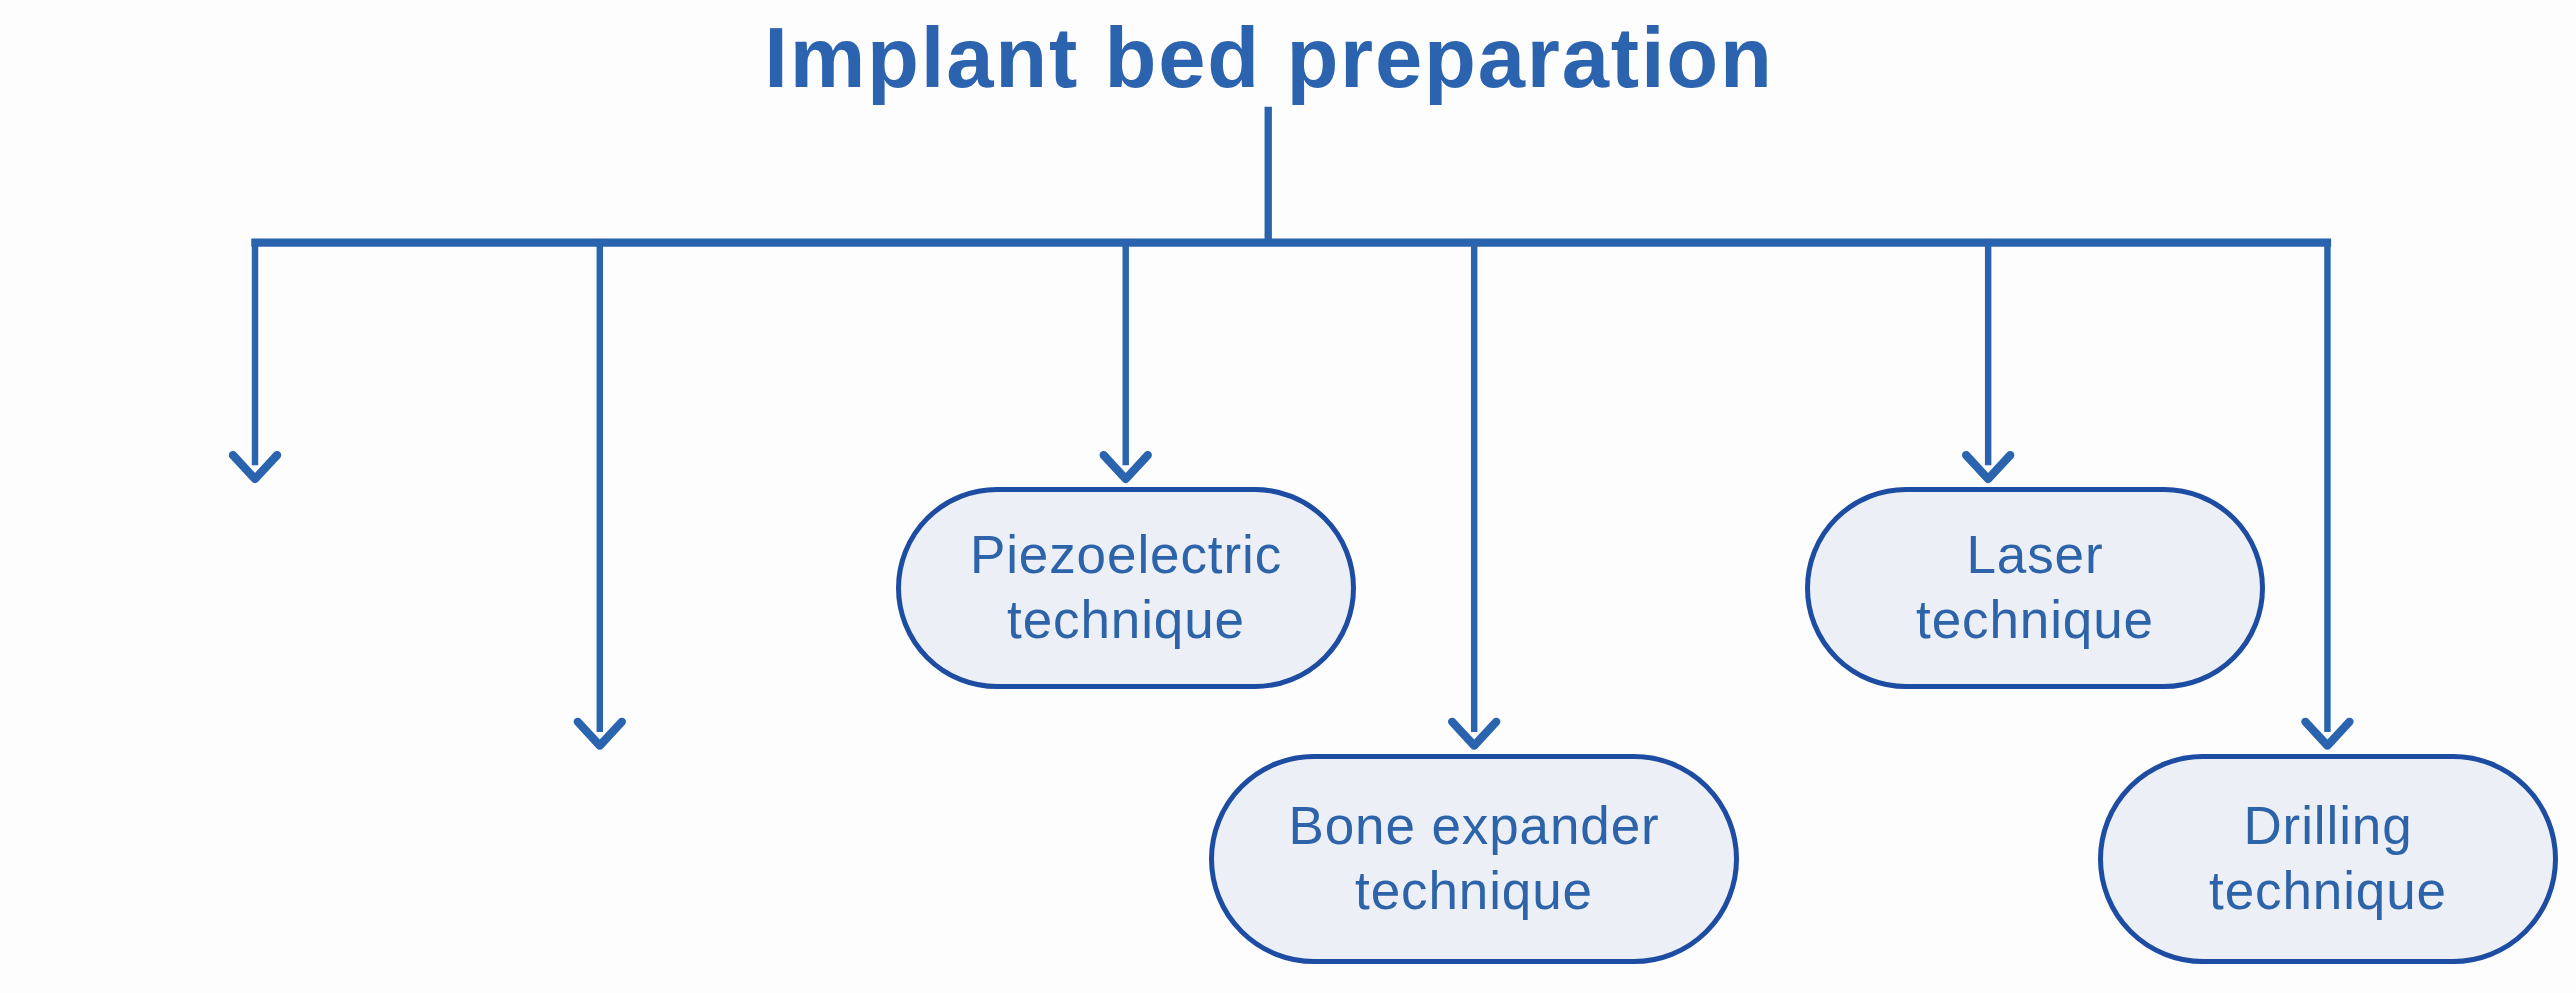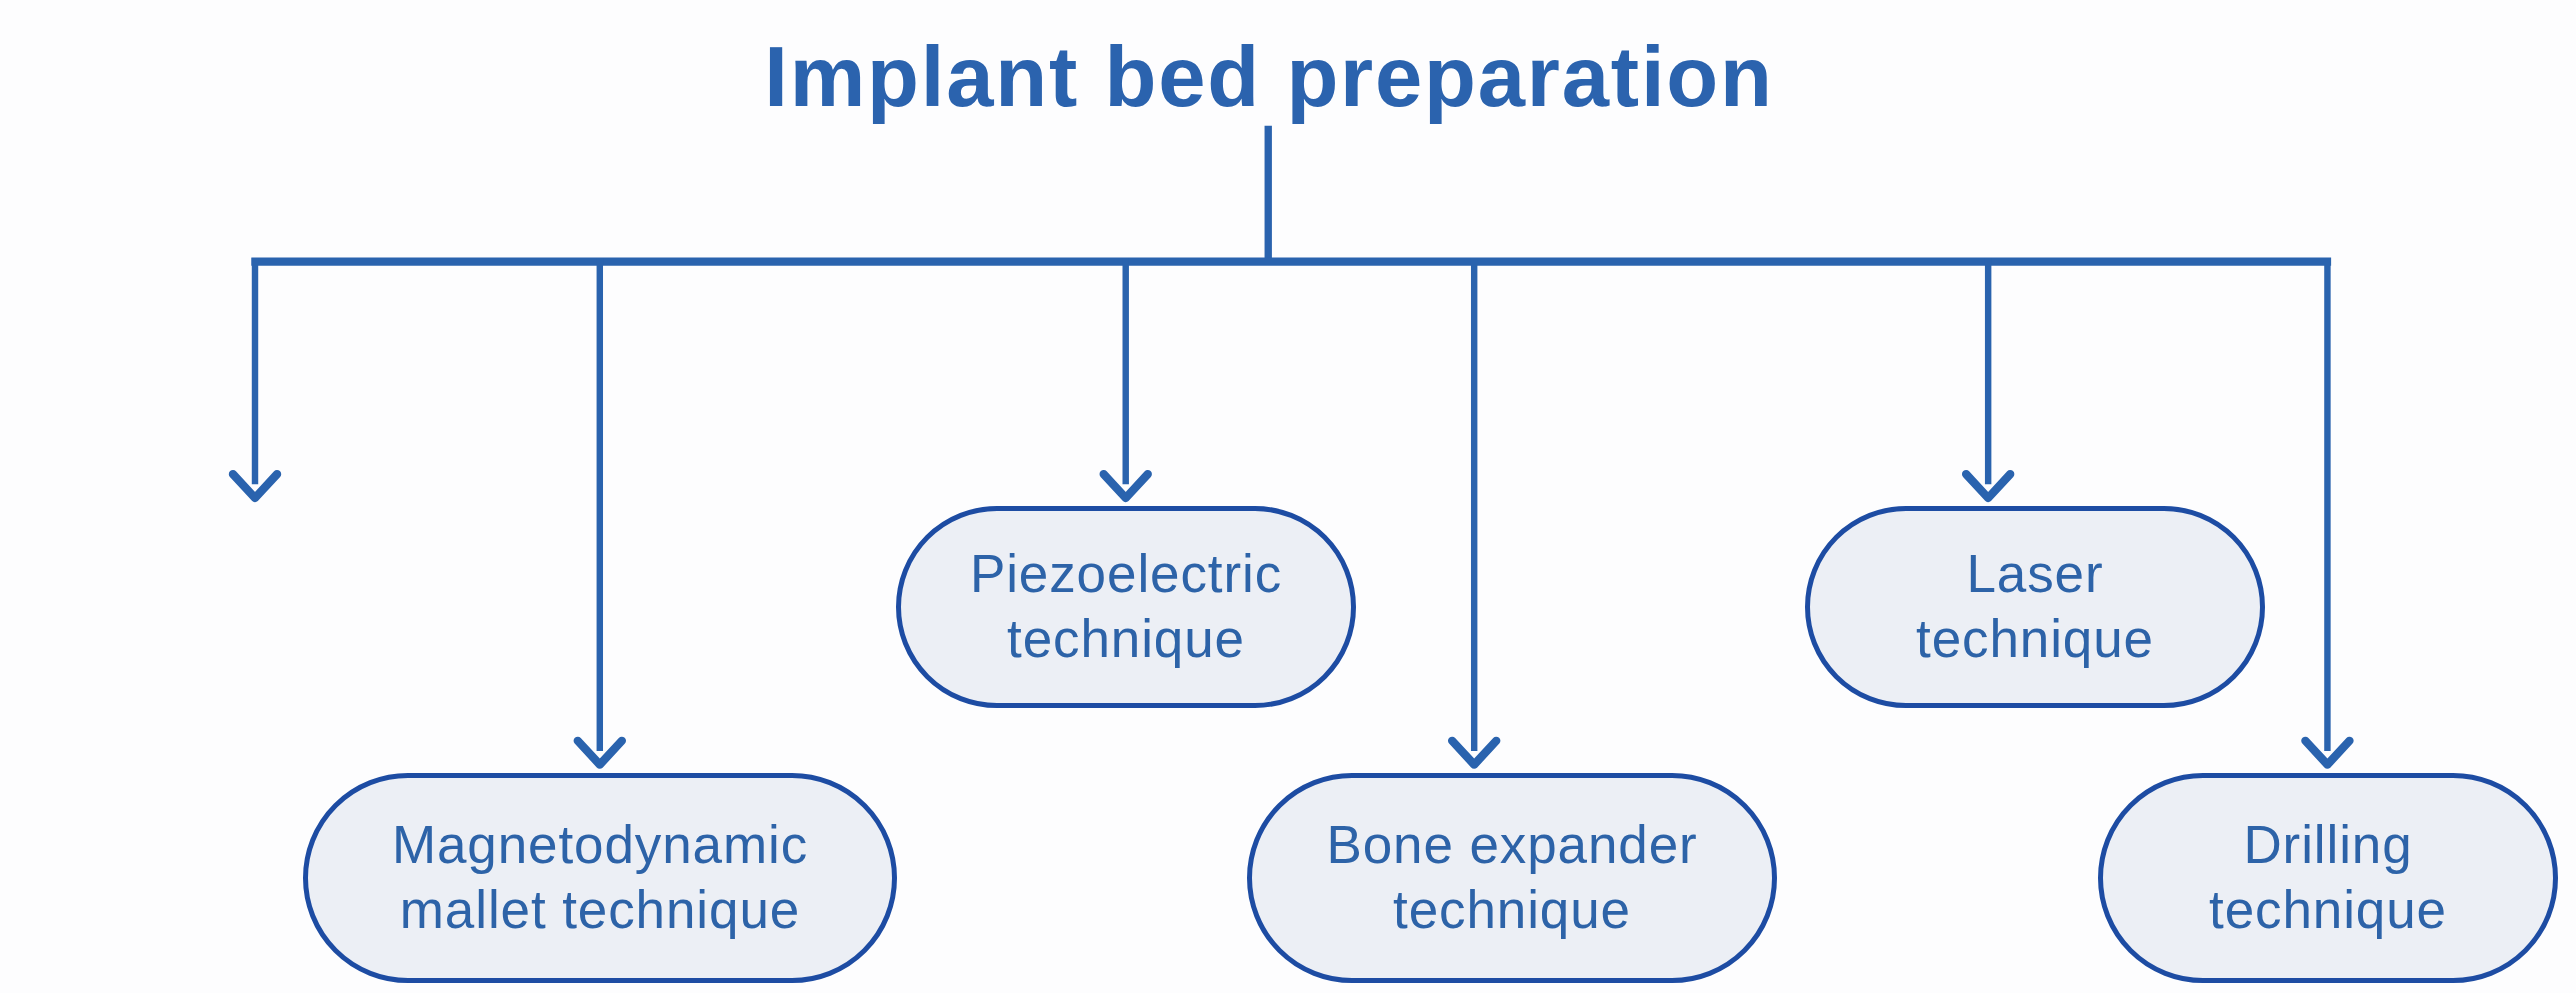--- a/index.html
+++ b/index.html
@@ -10,21 +10,20 @@
   body {
     width: 2576px;
     height: 993px;
     overflow: hidden;
     font-family: "Liberation Sans", "DejaVu Sans", sans-serif;
   }
   .canvas {
     position: relative;
     width: 2576px;
     height: 705px;
-    margin-top: 19px;
   }
   .diagram-title {
     position: absolute;
     left: 0;
     top: 9.2px;
     width: 2538px;
     text-align: center;
     font-size: 85px;
     font-weight: 700;
     letter-spacing: 1.8px;
@@ -54,21 +53,21 @@
     letter-spacing: 0.9px;
     line-height: 1.22;
     white-space: pre-line;
   }
   .row-upper { top: 487px; height: 202px; }
   .row-lower { top: 754px; height: 210px; }
   .node-drilling       { left: 25px;   width: 460px; }
   .node-piezoelectric  { left: 896px;  width: 460px; }
   .node-laser          { left: 1805px; width: 460px; }
   .node-magnetodynamic { left: 303px;  width: 594px; }
-  .node-bone-expander  { left: 1247px; width: 530px; }
+  .node-bone-expander  { left: 1209px; width: 530px; }
   .node-osteotome      { left: 2098px; width: 460px; }
 </style>
 </head>
 <body>
 
 <div class="canvas">
 
   <svg class="connectors" width="2576" height="993" viewBox="0 0 2801 1080" fill="none" stroke="#2a63ae" xmlns="http://www.w3.org/2000/svg">
 
     <line x1="1379" y1="116" x2="1379" y2="266" stroke-width="8"></line>
@@ -86,22 +85,20 @@
     <path d="M 628 785 L 652 811 L 676 785" stroke-width="9" stroke-linecap="round" stroke-linejoin="round"></path>
     <line x1="1603" y1="260" x2="1603" y2="796" stroke-width="7"></line>
     <path d="M 1579 785 L 1603 811 L 1627 785" stroke-width="9" stroke-linecap="round" stroke-linejoin="round"></path>
     <line x1="2531" y1="260" x2="2531" y2="796" stroke-width="7"></line>
     <path d="M 2507 785 L 2531 811 L 2555 785" stroke-width="9" stroke-linecap="round" stroke-linejoin="round"></path>
   </svg>
 
   <div class="diagram-title">Implant bed preparation</div>
 
 
-  <div class="node row-lower node-magnetodynamic">Magnetodynamic
-mallet technique</div>
 
   <div class="node row-upper node-piezoelectric">Piezoelectric
 technique</div>
 
   <div class="node row-lower node-bone-expander">Bone expander
 technique</div>
 
   <div class="node row-upper node-laser">Laser
 technique</div>
 

